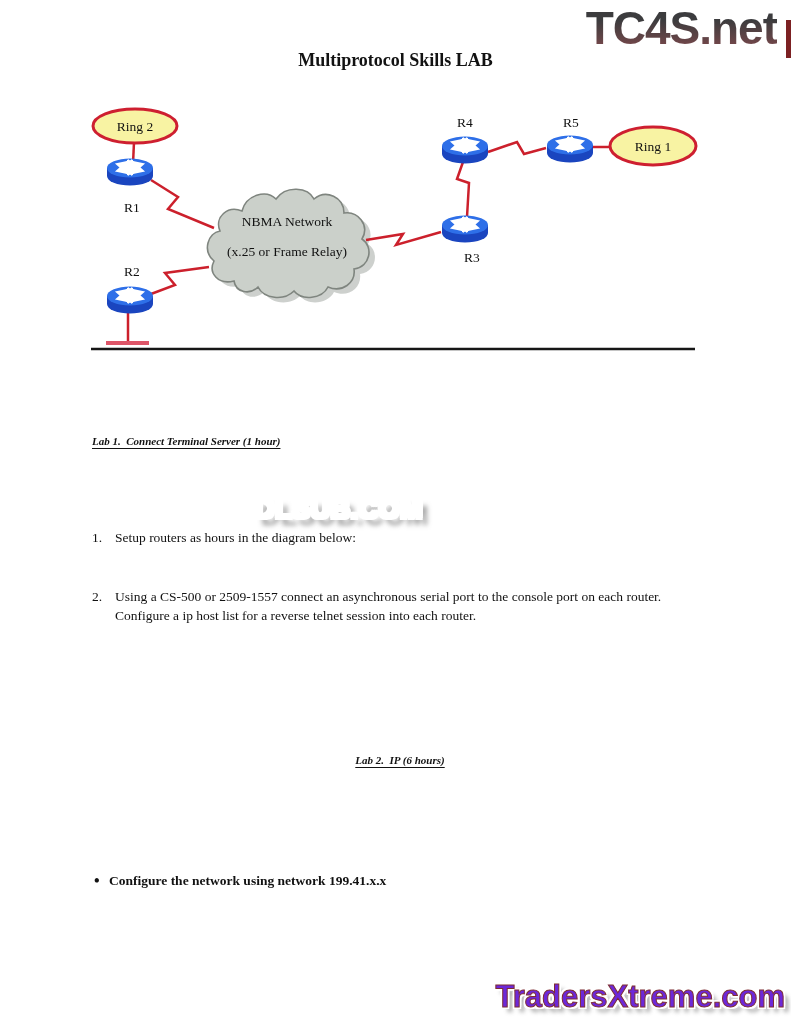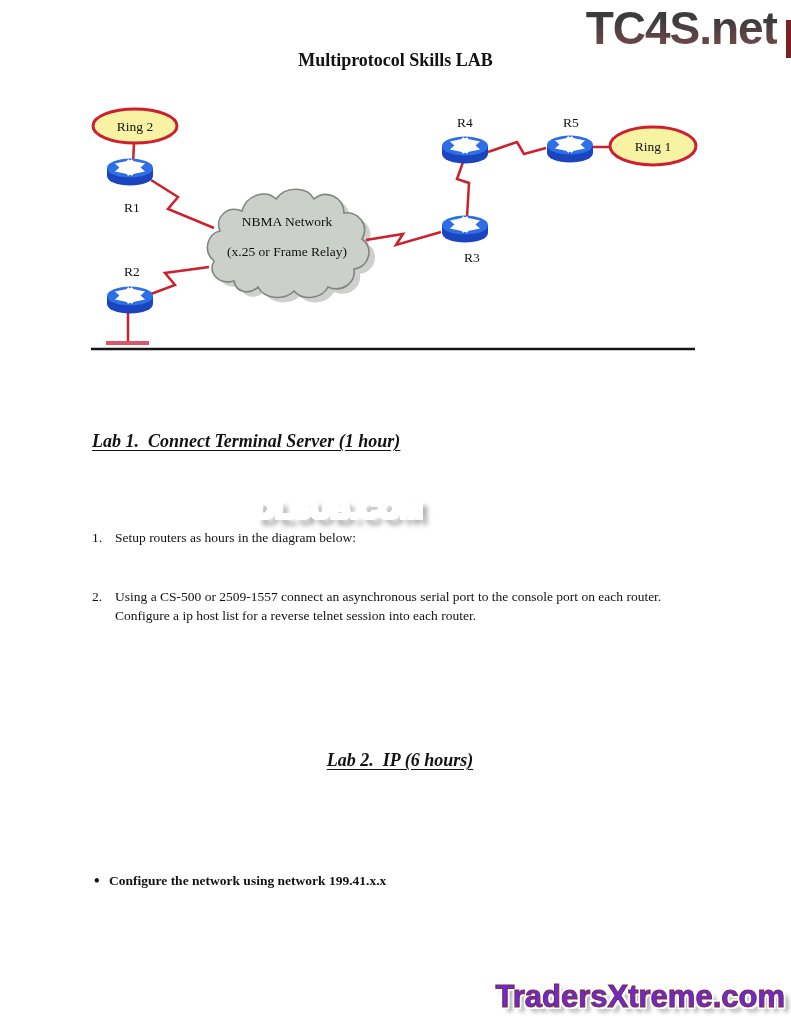--- a/index.html
+++ b/index.html
@@ -32,21 +32,21 @@
   .cloud-body { fill:#cbd0ca; stroke:#7f857f; stroke-width:1.6; }
   .cloud-shadow { fill:#a4a9a4; opacity:.55; }
   .dlabel { font-family:"Liberation Serif", serif; font-size:13.5px; fill:#111; text-anchor:middle; }
 
   
   .textflow {
     position:absolute; left:92px; top:393px; width:616px;
     font-size:13.5px; line-height:19.5px; white-space:pre-wrap;
   }
   .lab-heading {
-    font-size:18px; line-height:18px; font-weight:bold; font-style:italic;
+    font-size:11px; line-height:18px; font-weight:bold; font-style:italic;
     text-decoration:underline; text-underline-offset:3px;
   }
   .lab2-heading { margin-top:28px;text-align:center; }
   ol.numlist { margin:0; padding:0; list-style:none; counter-reset:item; }
   ol.numlist > li { counter-increment:item; position:relative; padding-left:23px; }
   ol.numlist > li::before { content:counter(item) "."; position:absolute; left:0; }
   .lab1-list { margin-top:21px; }
   ul.boldlist { margin:23px 0 0 0; padding:0; list-style:none; font-weight:bold; }
   ul.boldlist > li { position:relative; padding-left:17px; line-height:21.5px; }
   ul.boldlist > li::before { content:"\2022"; position:absolute; left:2px; font-size:16px; }

